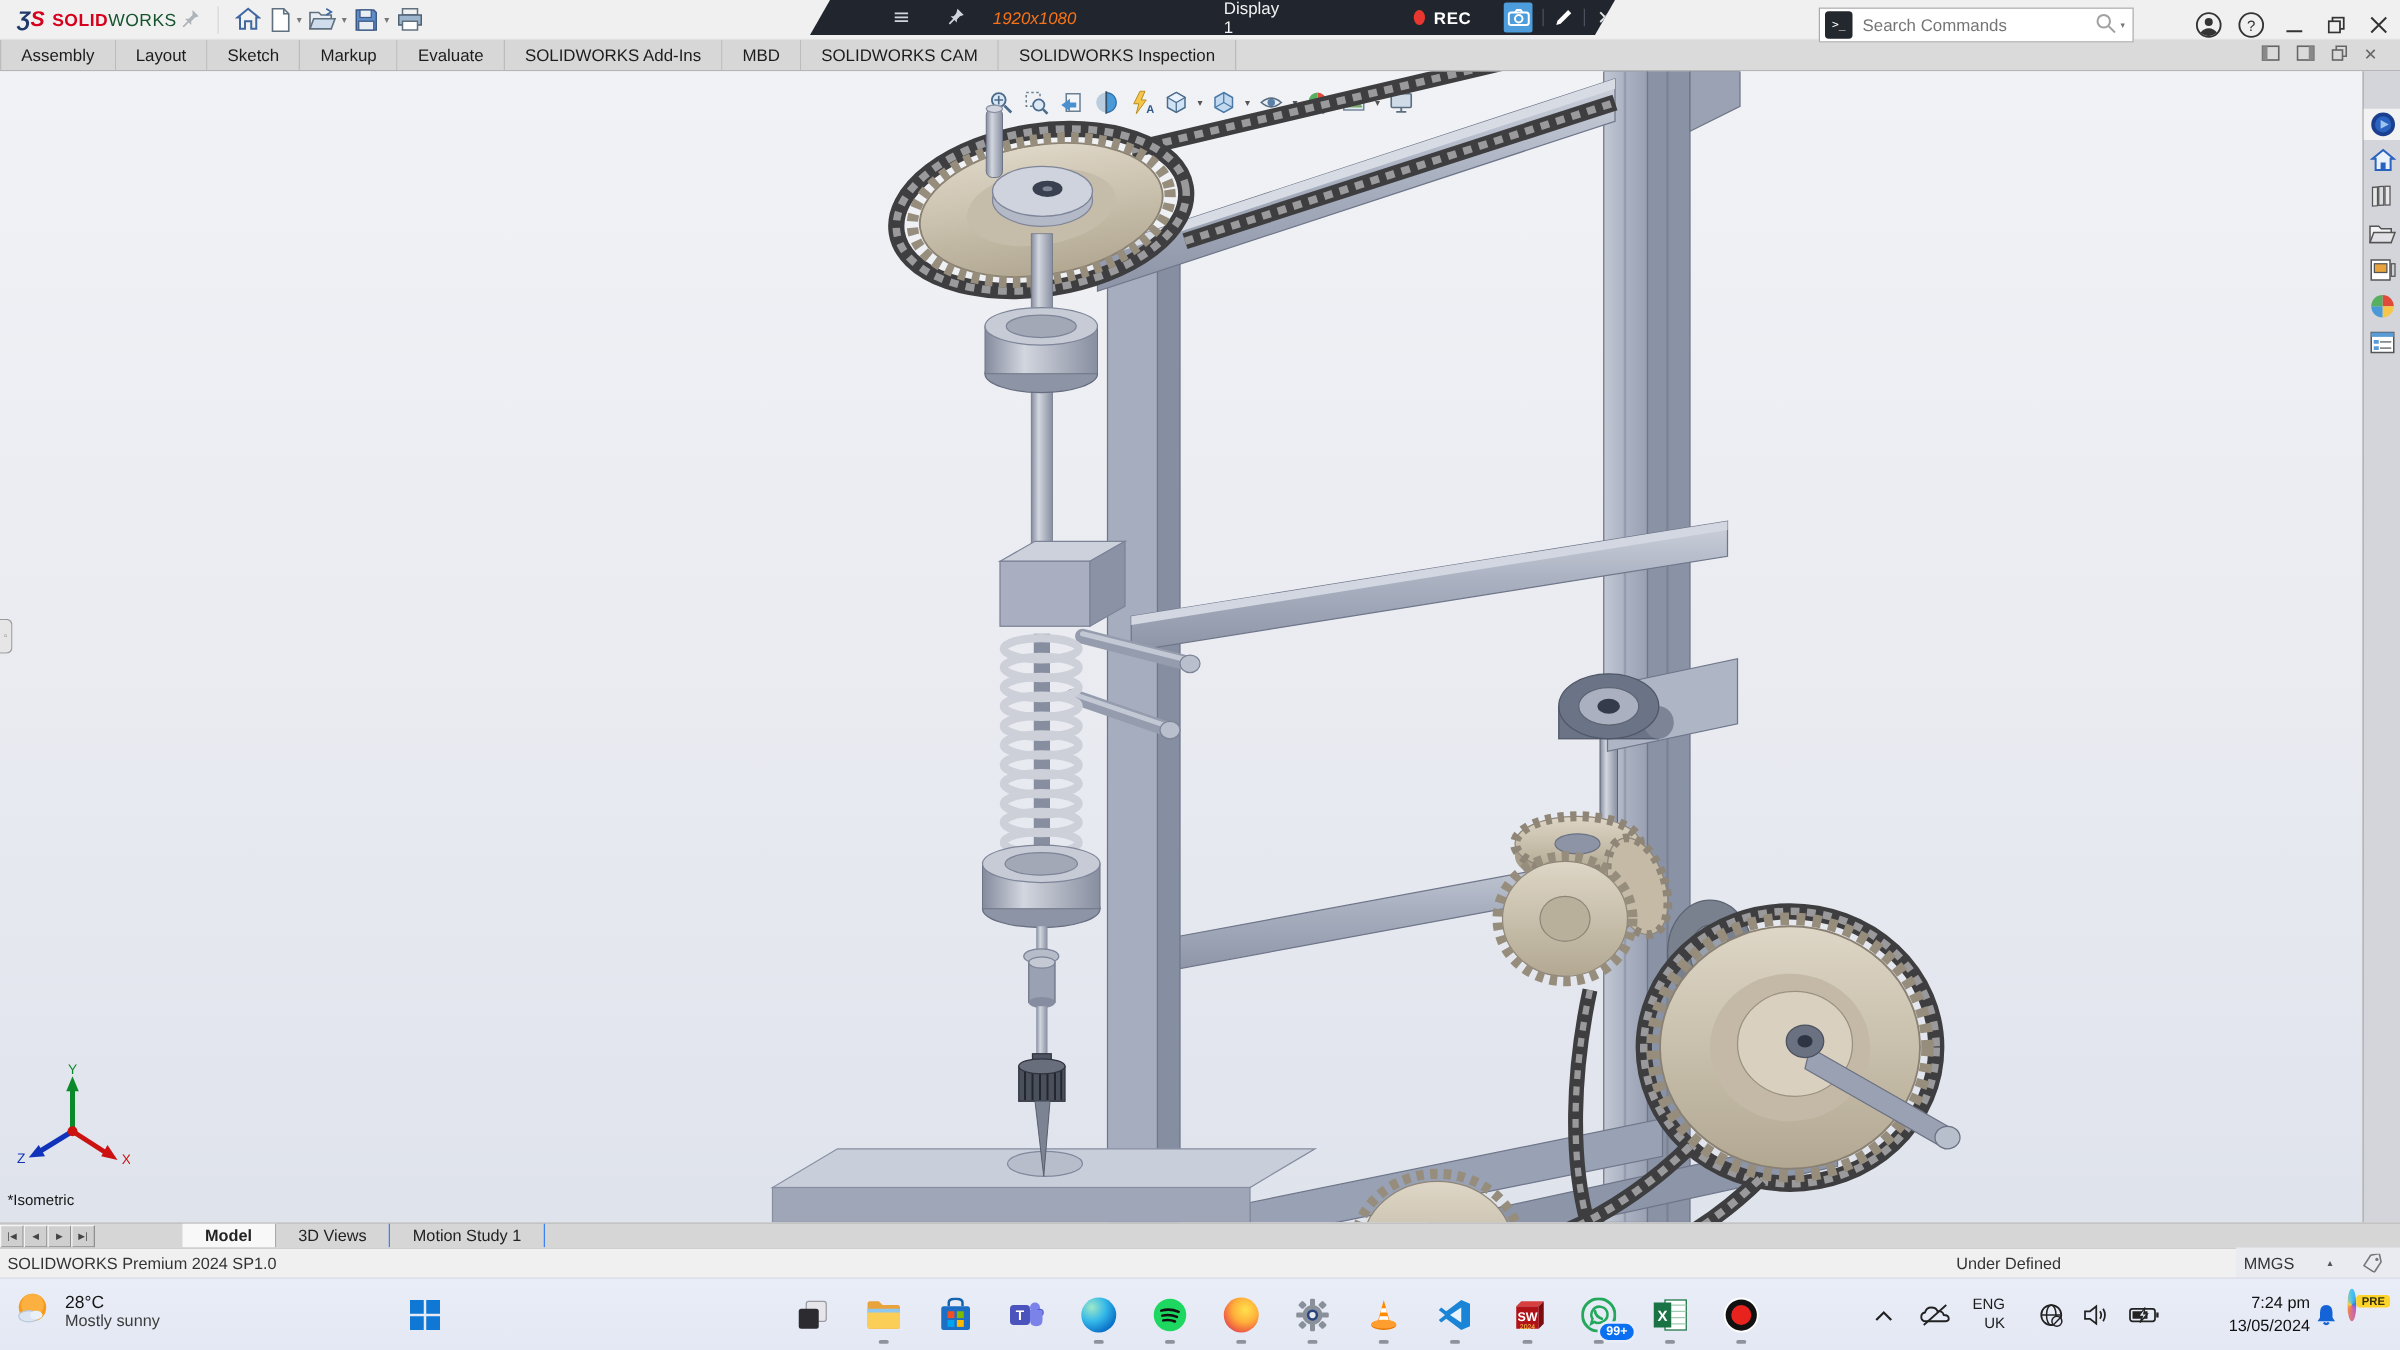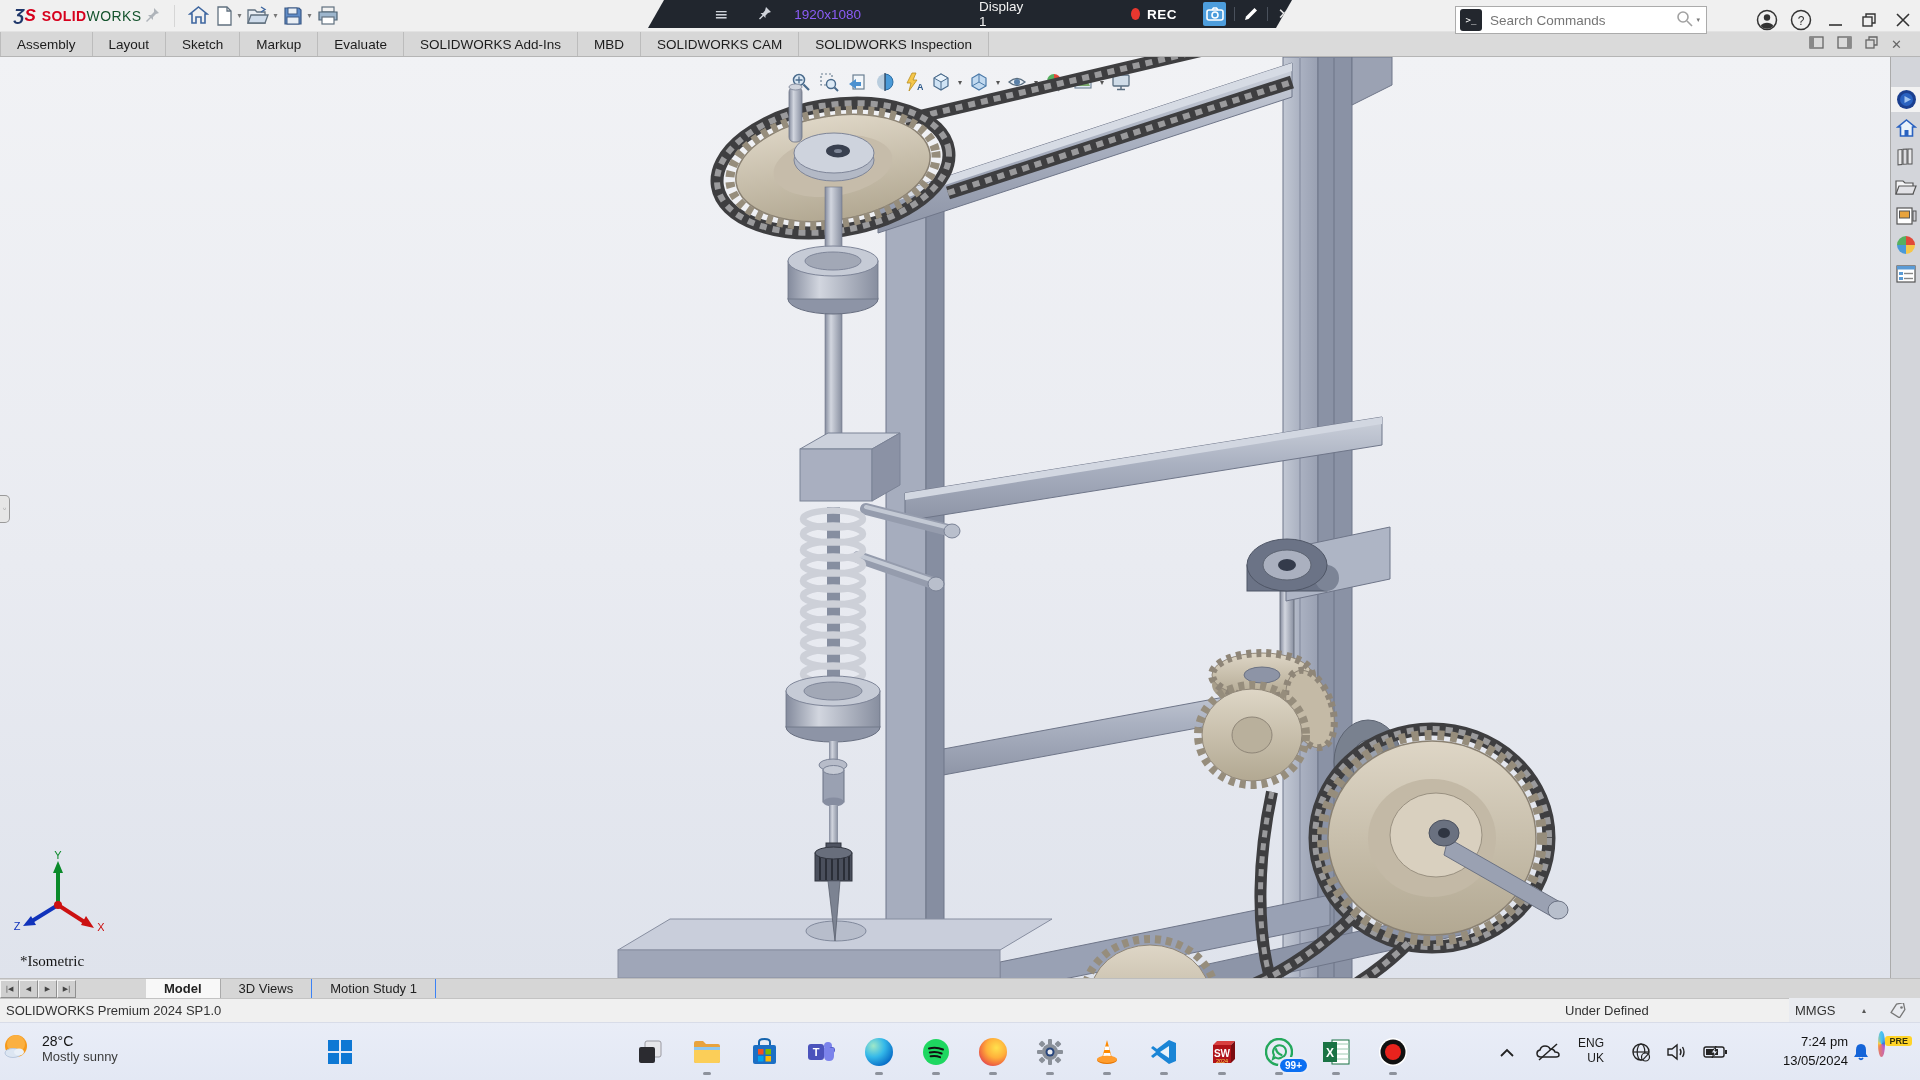--- a/index.html
+++ b/index.html
@@ -18,21 +18,21 @@
   .menu-item { padding:6px 11px; font-size:13.5px; color:#222; cursor:default; }
   .pin-btn { margin-left:4px; opacity:.75; }
   .tb-sep { width:1px; height:22px; background:#d6d6d6; margin:0 10px 0 14px; }
   .tb-ic { display:flex; align-items:center; padding:3px 2px; margin:0 1px; }
   .dd { font-family:"DejaVu Sans",sans-serif; font-size:8px; color:#777; margin:0 3px 0 1px; }
 
   
   .recbar { position:absolute; left:648px; top:0; width:644px; height:28px; background:#21262e; clip-path:polygon(16px 0, 100% 0, calc(100% - 16px) 100%, 0 100%); display:flex; align-items:center; color:#fff; z-index:50; }
   .recbar .burger { margin-left:66px; color:#cfd3da; font-size:17px; line-height:1; }
   .recbar .rpin { margin-left:30px; }
-  .rec-res { margin-left:22px; font-size:13.5px; color:#8b5cf6; }
+  .rec-res { margin-left:22px; font-size:13.5px; color:#f97316;font-style:italic; }
   .rec-disp { margin-left:118px; font-size:13.5px; color:#f2f2f2; }
   .rec-dot { width:12px; height:12px; border-radius:50%; background:#e8372f; margin-left:108px; }
   .rec-lbl { margin-left:7px; font-weight:bold; font-size:13.5px; letter-spacing:.5px; }
   .cam-btn { width:32px; height:24px; background:#4d9ddc; border-radius:2px; margin-left:26px; display:flex; align-items:center; justify-content:center; }
   .rsep { width:1px; height:14px; background:#4a515c; margin:0 8px; }
   .pencil-btn,.xr-btn { display:flex; align-items:center; justify-content:center; width:22px; height:22px; }
   .xr-btn { font-size:15px; color:#e8e8e8; font-family:"DejaVu Sans",sans-serif; }
 
   
   .searchbox { position:absolute; left:1455px; top:6px; width:252px; height:28px; background:#fff; border:1px solid #ababab; display:flex; align-items:center; z-index:60; }
@@ -49,21 +49,21 @@
   .cmd-tab:first-child { border-left:1px solid #bcbcbc; }
   .doc-ctrls { position:absolute; right:18px; top:36px; display:flex; gap:13px; align-items:center; z-index:5; }
 
   
   .viewport { position:absolute; left:0; top:57px; width:1890px; height:921px; background:linear-gradient(180deg,#f1f2f5 0%,#e9ebf1 55%,#dfe3ec 100%); overflow:hidden; }
   .hud { position:absolute; left:788px; top:12px; display:flex; align-items:center; gap:2px; }
   .hud-btn { width:26px; height:26px; display:flex; align-items:center; justify-content:center; border-radius:2px; }
   .hud-dd { font-family:"DejaVu Sans",sans-serif; font-size:8px; color:#555; margin:0 2px; }
   .model-svg { position:absolute; left:0; top:0; width:1890px; height:921px; pointer-events:none; }
   .fm-tab { position:absolute; left:0; top:438px; width:10px; height:28px; background:#e6e6e6; border:1px solid #9a9a9a; border-left:none; border-radius:0 5px 5px 0; display:flex; align-items:center; justify-content:center; font-size:7px; color:#555; }
-  .view-label { position:absolute; left:20px; top:896px; font-size:15px; color:#141414;font-family:Liberation Serif, serif; }
+  .view-label { position:absolute; left:6px; top:896px; font-size:12px; color:#141414; }
   .triad { position:absolute; left:12px; top:792px; }
 
   
   .taskpane { position:absolute; right:0; top:57px; width:30px; height:921px; background:#d3d5da; border-left:1px solid #ababab; }
   .tp-slot { width:30px; height:25px; display:flex; align-items:center; justify-content:center; }
   .tp-slot.sel { background:#f2f2f2; }
   .tp-gap { height:4px; }
 
   
   .doctabs { position:absolute; left:0; top:978px; width:1920px; height:20px; background:#d6d6d6; border-top:1px solid #bdbdbd; display:flex; align-items:stretch; }
@@ -74,21 +74,21 @@
   
   .statusbar { position:absolute; left:0; top:998px; width:1789px; height:24px; background:#f0f0f0; border-top:1px solid #c3c3c3; display:flex; align-items:center; font-size:13px; color:#333; }
   .sb-left { margin-left:6px; }
   .sb-state { position:absolute; left:1565px; }
   .sb-units { position:absolute; left:1795px; }
   .sb-caret { position:absolute; left:1862px; font-size:8px; color:#555; }
   .sb-tag { position:absolute; left:1890px; top:4px; }
 
   
   .taskbar { position:absolute; left:0; top:1022px; width:1920px; height:58px; background:linear-gradient(180deg,#e9edf7,#e3e8f4); border-top:1px solid #d8dce8; }
-  .weather { position:absolute; left:0; top:8px; display:flex; align-items:center; gap:8px; }
+  .weather { position:absolute; left:10px; top:8px; display:flex; align-items:center; gap:8px; }
   .w-temp { font-size:14px; color:#151515; }
   .w-cond { font-size:13px; color:#3c3c3c; }
   .start-btn { position:absolute; left:324px; top:13px; width:32px; height:32px; display:flex; align-items:center; justify-content:center; border-radius:5px; }
   .search-pill { position:absolute; left:372px; top:9px; width:258px; height:40px; background:#fff; border:1px solid #d2d6e0; border-radius:20px; display:flex; align-items:center; }
   .sp-label { font-size:15px; color:#3a3a3a; margin-left:10px; flex:1; }
   .sp-img { width:30px; height:30px; border-radius:50%; margin-right:5px; background:radial-gradient(circle at 50% 85%, #3c3050 0 34%, transparent 35%), linear-gradient(180deg,#c9b2e2 0%,#9d83c6 45%,#6b5691 70%,#463a5e 100%); border:1px solid #e0e0e8; }
   .tb-app { position:absolute; top:11px; width:40px; height:36px; display:flex; align-items:center; justify-content:center; border-radius:5px; }
   .run-dot { position:absolute; bottom:-5px; left:16px; width:8px; height:3px; border-radius:2px; background:#8d929c; }
   .badge { position:absolute; top:-7px; right:-10px; background:#0b6ff2; color:#fff; font-size:10px; font-weight:bold; padding:1px 5px; border-radius:9px; border:2px solid #e9edf7;margin-top:30px; }
   .tray-txt { font-size:12px; color:#1c1c1c; text-align:right; line-height:1.25; }

